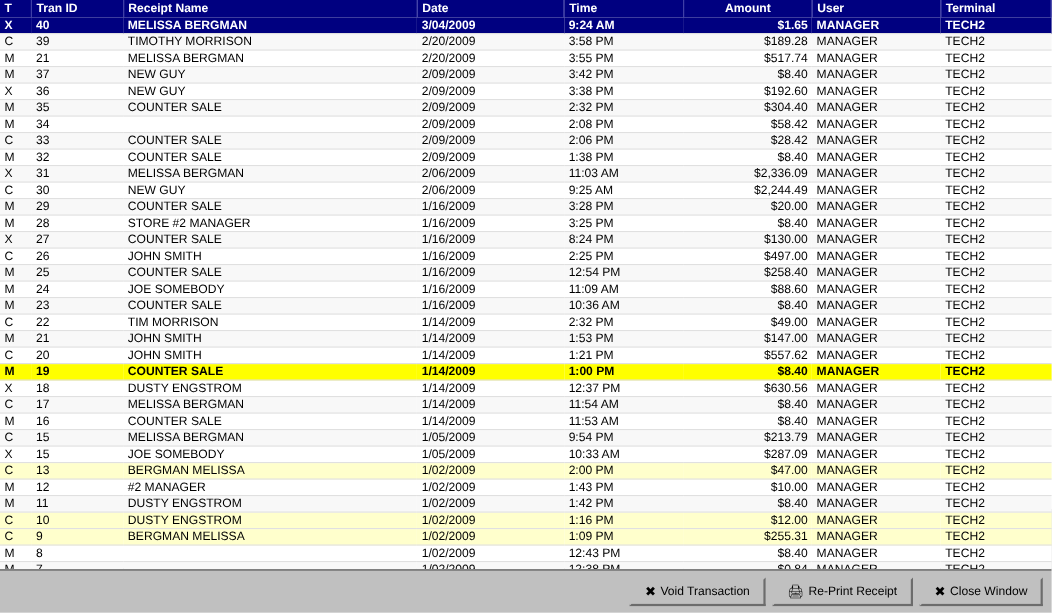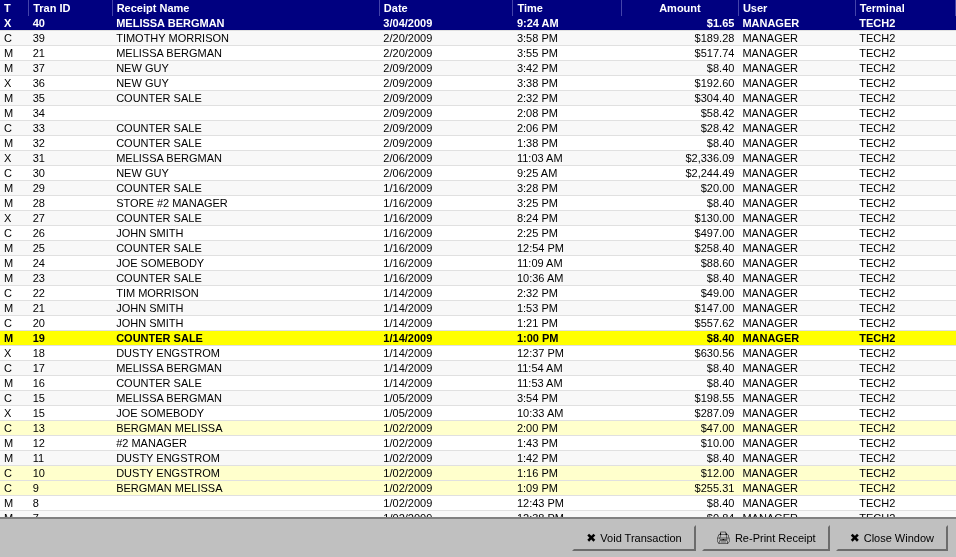--- a/index.html
+++ b/index.html
@@ -351,22 +351,22 @@
             <td class="col-time">11:53 AM</td>
             <td class="col-amount amount-col">$8.40</td>
             <td class="col-user">MANAGER</td>
             <td class="col-terminal">TECH2</td>
           </tr>
           <tr style="background: rgb(248, 248, 248);">
             <td class="col-t">C</td>
             <td class="col-tran">15</td>
             <td class="col-customer">MELISSA BERGMAN</td>
             <td class="col-date">1/05/2009</td>
-            <td class="col-time">3:54 PM</td>
-            <td class="col-amount amount-col">$198.55</td>
+            <td class="col-time">9:54 PM</td>
+            <td class="col-amount amount-col">$213.79</td>
             <td class="col-user">MANAGER</td>
             <td class="col-terminal">TECH2</td>
           </tr>
           <tr>
             <td class="col-t">X</td>
             <td class="col-tran">15</td>
             <td class="col-customer">JOE SOMEBODY</td>
             <td class="col-date">1/05/2009</td>
             <td class="col-time">10:33 AM</td>
             <td class="col-amount amount-col">$287.09</td>

